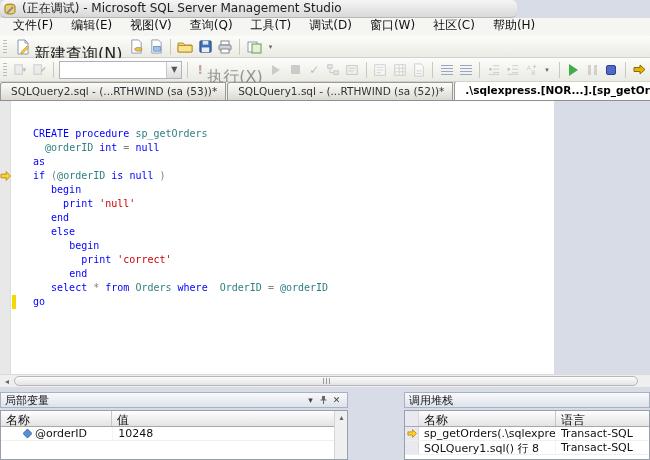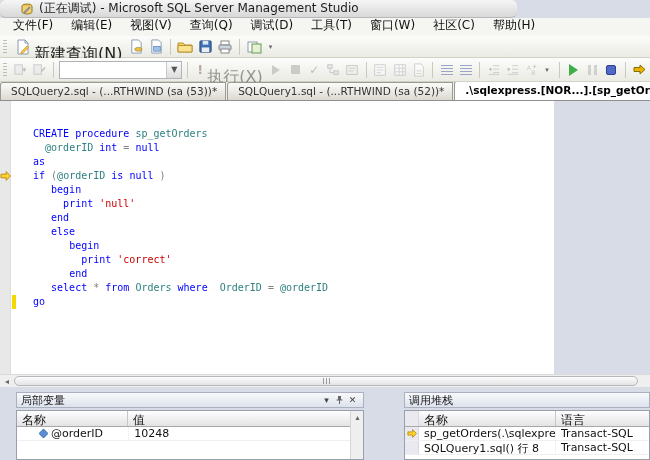--- a/index.html
+++ b/index.html
@@ -5,21 +5,21 @@
   * { margin:0; padding:0; box-sizing:border-box; }
   html,body { width:650px; height:460px; overflow:hidden; }
   body {
     position:relative;
     font-family:"DejaVu Sans","Liberation Sans",sans-serif;
     font-size:12px; color:#1a1a1a; background:#d8dce7;
   }
   
   #titlebar{position:absolute;left:0;top:0;width:517px;height:18px;
     background:linear-gradient(#f6f6f6,#d8d8d8);border-bottom:1px solid #b8b8b8;
-    display:flex;align-items:center;padding-left:20px;border-radius:6px;}
+    display:flex;align-items:center;padding-left:3px;border-radius:6px;}
   #titlebar .apptitle{font-size:12px;color:#1c1c1c;margin-left:5px;white-space:nowrap;}
   
   #menubar{position:absolute;left:0;top:18px;width:650px;height:18px;
     background:#f5f5f2;display:flex;align-items:flex-end;padding-left:4px;}
   .menu-item{padding:2px 9px;white-space:nowrap;font-size:12px;color:#111;}
   
   .toolbar{position:absolute;left:0;width:650px;
     background:linear-gradient(#fcfcfa,#ebebe4);border-bottom:1px solid #d2d2c8;
     display:flex;align-items:center;gap:2px;padding:0 2px;}
   #toolbar1{top:36px;height:22px;}
@@ -64,21 +64,21 @@
   #changebar{position:absolute;left:12px;width:4px;height:14px;background:#f5d800;}
   
   #hscroll{position:absolute;left:0;top:374px;width:650px;height:13px;background:#efefef;border-top:1px solid #dadada;display:flex;}
   .sbtn{width:14px;height:12px;display:flex;align-items:center;justify-content:center;font-size:8px;color:#666;background:#efefef;}
   #hthumb{flex:1;margin:1px 12px 1px 0;background:linear-gradient(#fbfbfb,#e4e4e6);
     border:1px solid #b6b6bc;border-radius:5px;display:flex;align-items:center;justify-content:center;gap:2px;}
   #hthumb i{display:block;width:1px;height:6px;background:#9a9aa2;}
   
   #bottom{position:absolute;left:0;top:392px;width:650px;height:68px;background:#d8dce7;}
   .panel{position:absolute;top:0;height:68px;}
-  #panel-left{left:16px;width:348px;}
+  #panel-left{left:0;width:348px;}
   #panel-right{left:404px;width:246px;}
   .ptitle{height:16px;background:linear-gradient(#f8f9fb,#dde2ec);border:1px solid #aab0bf;
     display:flex;align-items:center;padding:0 4px;font-size:11px;color:#15161a;}
   .ptitle .sp{flex:1;}
   .pbtn{width:13px;height:12px;display:flex;align-items:center;justify-content:center;color:#444;font-size:9px;}
   .grid{position:absolute;left:0;right:0;top:18px;bottom:0;background:#fff;border:1px solid #98a0ae;overflow:hidden;}
   .ghead{display:flex;height:16px;background:linear-gradient(#fefefe,#e3e3e3);border-bottom:1px solid #a8a8a8;}
   .gh{font-size:12px;color:#111;padding:1px 4px 0 5px;border-right:1px solid #c6c6c6;white-space:nowrap;overflow:hidden;}
   .grow{display:flex;height:14px;border-bottom:1px solid #f0f0f0;font-size:11px;color:#111;}
   .gc{padding:0 0 0 5px;border-right:1px solid #f3f3f3;white-space:nowrap;overflow:hidden;}
@@ -100,22 +100,22 @@
       </svg>
   </span>
   <span class="apptitle">(正在调试) - Microsoft SQL Server Management Studio</span>
 </div>
 
 <div id="menubar">
     <span class="menu-item">文件(F)</span>
     <span class="menu-item">编辑(E)</span>
     <span class="menu-item">视图(V)</span>
     <span class="menu-item">查询(Q)</span>
+    <span class="menu-item">工具(T)</span>
     <span class="menu-item">调试(D)</span>
-    <span class="menu-item">工具(T)</span>
     <span class="menu-item">窗口(W)</span>
     <span class="menu-item">社区(C)</span>
     <span class="menu-item">帮助(H)</span>
   </div>
 
 <div id="toolbar1" class="toolbar">
   <span class="grip"></span>
   <span class="tbtn">
     <svg width="16" height="16" viewBox="0 0 16 16">
         <path d="M3 1h7l3 3v11H3z" fill="#fff" stroke="#8a9ab0"></path>

